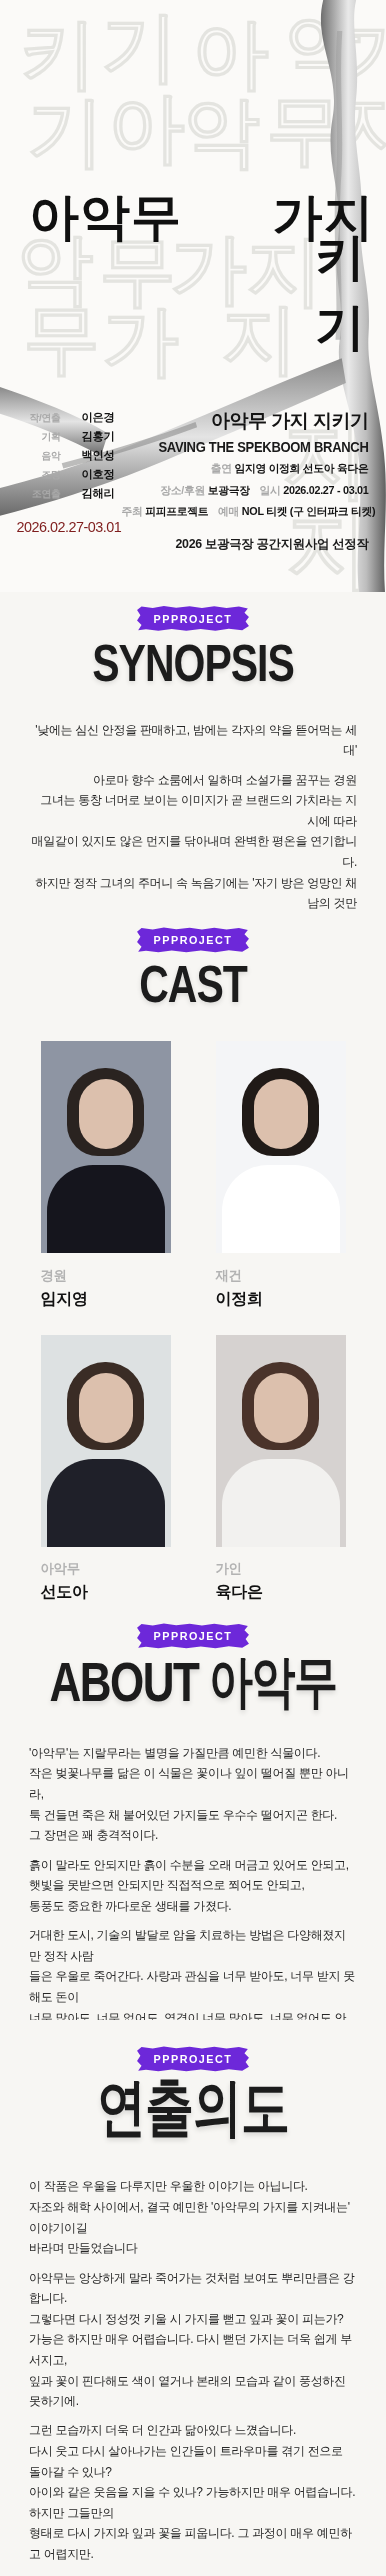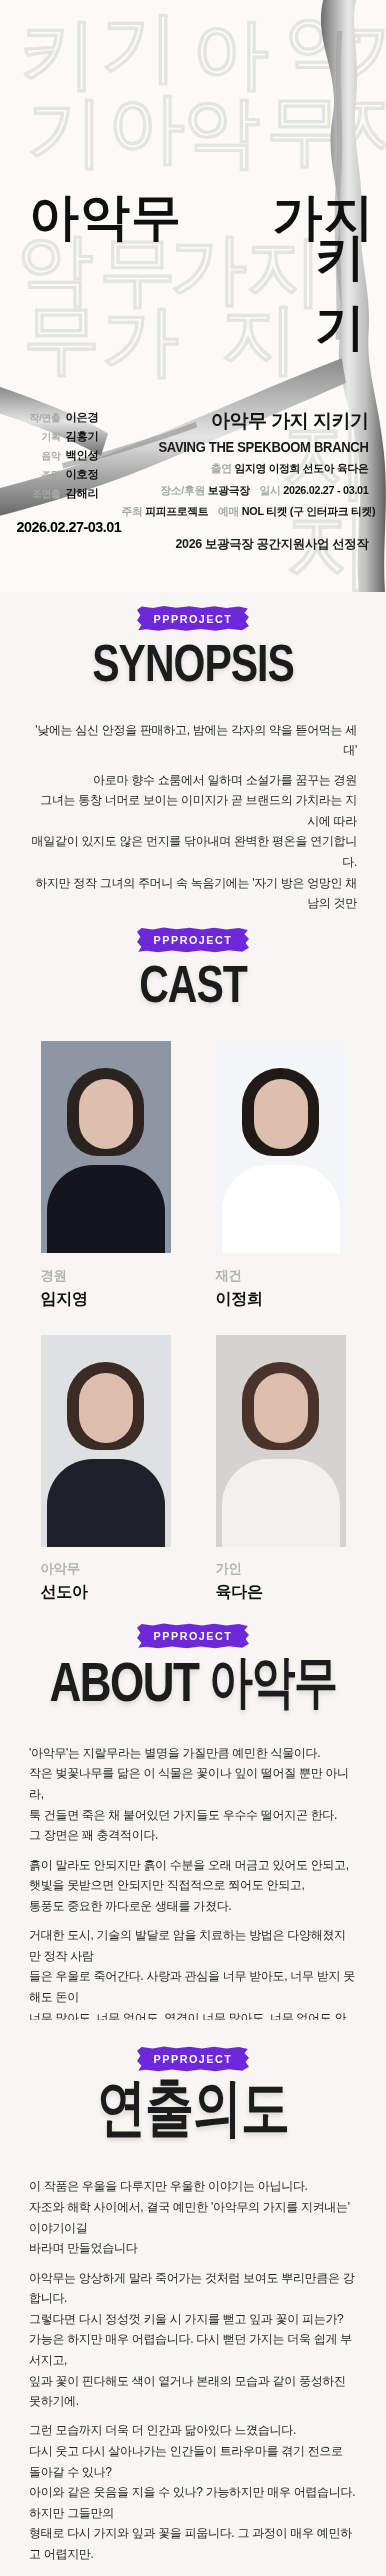--- a/index.html
+++ b/index.html
@@ -26,23 +26,23 @@
     color:transparent;-webkit-text-stroke:0.8px #e4e4e0;line-height:1;}
   #branch-svg{position:absolute;left:0;top:0;}
   .hero-title{position:absolute;font-family:"Liberation Serif","DejaVu Serif",serif;
     font-weight:700;font-size:50px;color:#101010;letter-spacing:1px;line-height:1;}
   #hero-title-main{left:29px;top:158px;width:350px;word-spacing:77px;}
   .hero-title-v{left:315px;font-size:50px;}
   #hero-v1{top:232px;} #hero-v2{top:302px;}
   .credits{position:absolute;left:15.5px;top:410px;}
   .credit-row{display:flex;align-items:baseline;height:19px;}
   .credit-label{width:45px;text-align:right;color:#a9a9a9;font-size:9.8px;font-weight:600;letter-spacing:-0.3px;}
-  .credit-value{margin-left:5px;color:#141414;font-size:11.3px;font-weight:800;letter-spacing:-0.3px;}
-  #hero-date{position:absolute;left:16.5px;top:519px;font-size:14.4px;font-weight:700;
-    letter-spacing:-0.5px;color:#000000;}
+  .credit-value{margin-left:21px;color:#141414;font-size:11.3px;font-weight:800;letter-spacing:-0.3px;}
+  #hero-date{position:absolute;left:16.5px;top:519px;font-size:14.4px;font-weight:400;
+    letter-spacing:-0.5px;color:#7f1d1d;}
   .hero-info{position:absolute;right:17.5px;top:408px;width:247px;text-align:right;}
   #hero-info-title{font-size:19px;font-weight:900;letter-spacing:-0.5px;color:#131313;}
   #hero-info-sub{margin-top:5.2px;font-size:13px;font-weight:900;letter-spacing:-0.3px;color:#1a1a1a;
     transform:scaleY(1.15);transform-origin:right;}
   .info-row{margin-top:7.7px;font-size:10.8px;letter-spacing:-0.3px;white-space:nowrap;}
   .info-label{color:#a9a9a9;font-weight:600;}
   .info-value{color:#141414;font-weight:800;}
   #hero-award{margin-top:16.5px;font-size:12.4px;font-weight:800;color:#1a1a1a;letter-spacing:-0.3px;}
 
   

